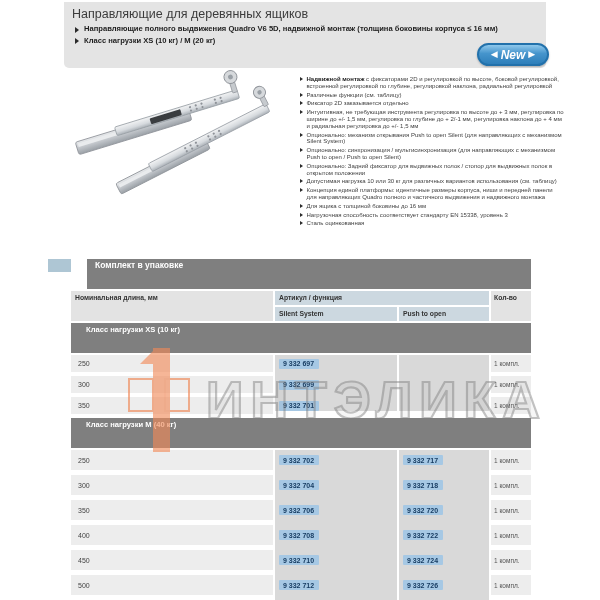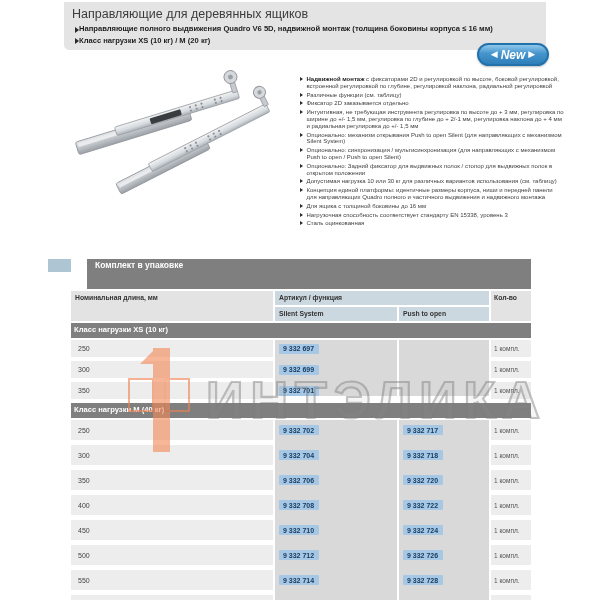--- a/index.html
+++ b/index.html
@@ -2,26 +2,26 @@
 <html><head>
 <meta charset="utf-8">
 <style>
   html,body{margin:0;padding:0;}
   body{
     width:600px;height:600px;background:#ffffff;position:relative;overflow:hidden;
     font-family:"Liberation Sans", sans-serif;color:#333;
   }
   
   .top-band{
-    position:absolute;left:64px;top:2px;width:482px;height:48px;
+    position:absolute;left:64px;top:2px;width:482px;height:66px;
     background:#e4e4e4;border-radius:0 0 5px 5px;box-sizing:border-box;padding:4px 8px 0 6px;
   }
   .page-title{font-size:12.5px;color:#3c3c3c;margin:1px 0 4px 2px;font-weight:normal;}
   .head-bullets{list-style:none;margin:0;padding:0 0 0 5px;}
-  .head-bullets li{display:flex;align-items:center;font-size:7.6px;font-weight:bold;color:#1d1d1d;margin-top:3px;line-height:8.5px;}
+  .head-bullets li{display:flex;align-items:center;gap:5px;font-size:7.6px;font-weight:bold;color:#1d1d1d;margin-top:3px;line-height:8.5px;}
   .tri{width:0;height:0;border-top:3px solid transparent;border-bottom:3px solid transparent;border-left:4.5px solid #2a2a2a;flex:0 0 auto;margin-top:1px;}
   
   .new-badge{
     position:absolute;left:477px;top:43px;width:72px;height:23px;border-radius:13px;
     background:linear-gradient(#8ec8ec 0%,#4594cc 45%,#2e7fba 100%);
     border:2px solid #2271ab;box-sizing:border-box;
     display:flex;align-items:center;justify-content:center;gap:3px;
     color:#fff;font-weight:bold;font-style:italic;font-size:12px;
     box-shadow:0 1px 2px rgba(0,0,0,.25);
   }
@@ -39,21 +39,21 @@
   .blue-square{width:23px;height:13px;background:#aec6d4;flex:0 0 auto;}
   .table-title-bar{flex:1;background:#7f7f7f;color:#fff;font-size:8.5px;font-weight:bold;line-height:13px;padding-left:8px;}
   .col-headers{display:flex;gap:2px;height:30px;margin-bottom:2px;}
   .h-length{width:202px;background:#e3e3e3;font-size:6.8px;font-weight:bold;color:#333;padding:3px 0 0 4px;box-sizing:border-box;}
   .h-article{width:214px;display:flex;flex-direction:column;gap:2px;}
   .h-article-top{height:14px;background:#ccd8e0;font-size:6.8px;font-weight:bold;color:#333;padding:3px 0 0 4px;box-sizing:border-box;}
   .h-article-bot{display:flex;gap:2px;height:14px;}
   .h-silent{width:122px;background:#ccd8e0;font-size:6.8px;font-weight:bold;color:#333;padding:3px 0 0 4px;box-sizing:border-box;}
   .h-push{flex:1;background:#ccd8e0;font-size:6.8px;font-weight:bold;color:#333;padding:3px 0 0 4px;box-sizing:border-box;}
   .h-qty{flex:1;background:#e3e3e3;font-size:6.8px;font-weight:bold;color:#333;padding:3px 0 0 3px;box-sizing:border-box;}
-  .section-bar{height:15px;background:#7f7f7f;color:#fff;font-size:7.6px;font-weight:bold;line-height:13px;padding-left:3px;margin:2px 0;}
+  .section-bar{height:30px;background:#7f7f7f;color:#fff;font-size:7.6px;font-weight:bold;line-height:13px;padding-left:15px;margin:2px 0;}
   .rows{position:relative;}
   .bd{position:absolute;top:0;bottom:3px;background:#d9d9d9;}
   .bd-silent{left:204px;width:122px;}
   .bd-push{left:328px;width:90px;}
   .trow{display:flex;gap:2px;position:relative;}
   .rows-xs .trow{height:17px;margin-bottom:4px;}
   .rows-m  .trow{height:20px;margin-bottom:5px;}
   .c{box-sizing:border-box;}
   .c-length{width:202px;background:#ededed;font-size:7px;color:#444;padding-left:7px;display:flex;align-items:center;}
   .c-silent{width:122px;display:flex;align-items:center;padding-left:4px;}

